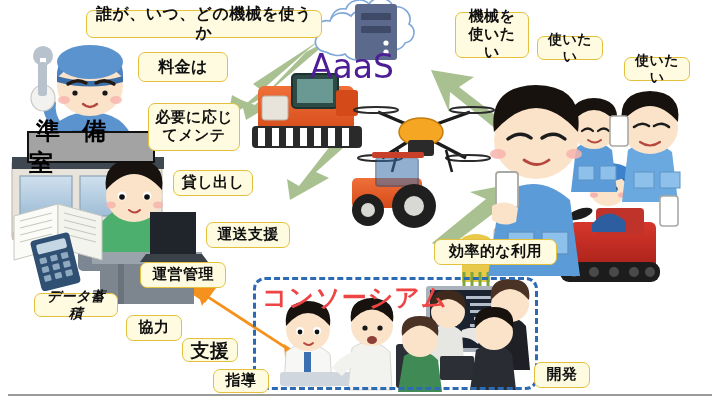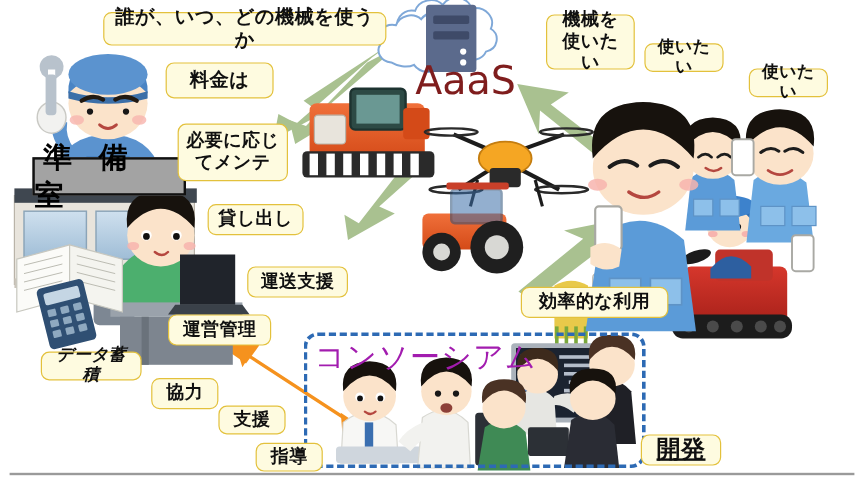--- a/index.html
+++ b/index.html
@@ -34,26 +34,26 @@
     display:flex;align-items:center;justify-content:center;
     font-weight:900;color:#000;letter-spacing:7px;text-indent:7px;
     box-sizing:border-box;
   }
   
   .dashbox{
     position:absolute;border:3px dashed #2d6ab4;border-radius:12px;
     background:transparent;box-sizing:border-box;
   }
   .cons-title{
-    position:absolute;font-weight:400;color:#a21caf;letter-spacing:1px;white-space:nowrap;
+    position:absolute;font-weight:700;color:#ef4444;letter-spacing:1px;white-space:nowrap;
   }
   
   .cloudwrap{position:absolute;}
   .aaas-text{
-    position:absolute;width:100%;text-align:right;color:#7f1d1d;
+    position:absolute;width:100%;text-align:left;color:#4c1d95;
     font-family:"DejaVu Sans","Liberation Sans",sans-serif;font-weight:400;
   }
   .baseline{position:absolute;left:8px;right:8px;height:1.5px;background:#9a9a9a;}
   svg{display:block;overflow:visible;}
   .nosel{user-select:none;}
 </style>
 </head>
 <body>
 
 <div id="stage">
@@ -435,25 +435,25 @@
   <div class="bub nosel" style="left:206px;top:222px;width:84px;height:26px;font-size:15px;">運送支援</div>
 
   <div class="bub nosel" style="left:173px;top:170px;width:80px;height:26px;font-size:15px;">貸し出し</div>
 
   <div class="bub nosel" style="left:140px;top:262px;width:86px;height:26px;font-size:15px;">運営管理</div>
 
   <div class="bub nosel" style="left:34px;top:293px;width:84px;height:24px;font-size:14px;font-style:italic;">データ蓄積</div>
 
   <div class="bub nosel" style="left:126px;top:315px;width:56px;height:26px;font-size:15px;">協力</div>
 
-  <div class="bub nosel" style="left:182px;top:338px;width:56px;height:24px;font-size:15px;">支援</div>
+  <div class="bub nosel" style="left:182px;top:338px;width:56px;height:24px;font-size:19px;">支援</div>
 
   <div class="bub nosel" style="left:213px;top:369px;width:56px;height:24px;font-size:15px;">指導</div>
 
-  <div class="bub nosel" style="left:534px;top:362px;width:67px;height:26px;font-size:20px;text-decoration:underline;">開発</div>
+  <div class="bub nosel" style="left:534px;top:362px;width:56px;height:26px;font-size:15px;">開発</div>
 
   <div class="bub nosel" style="left:434px;top:239px;width:123px;height:26px;font-size:15px;">効率的な利用</div>
 
   <div class="bub nosel" style="left:455px;top:12px;width:74px;height:46px;font-size:15px;">機械を
 使いたい</div>
 
   <div class="bub nosel" style="left:537px;top:36px;width:66px;height:24px;font-size:14px;">使いたい</div>
 
   <div class="bub nosel" style="left:624px;top:57px;width:66px;height:24px;font-size:14px;">使いたい</div>
 

